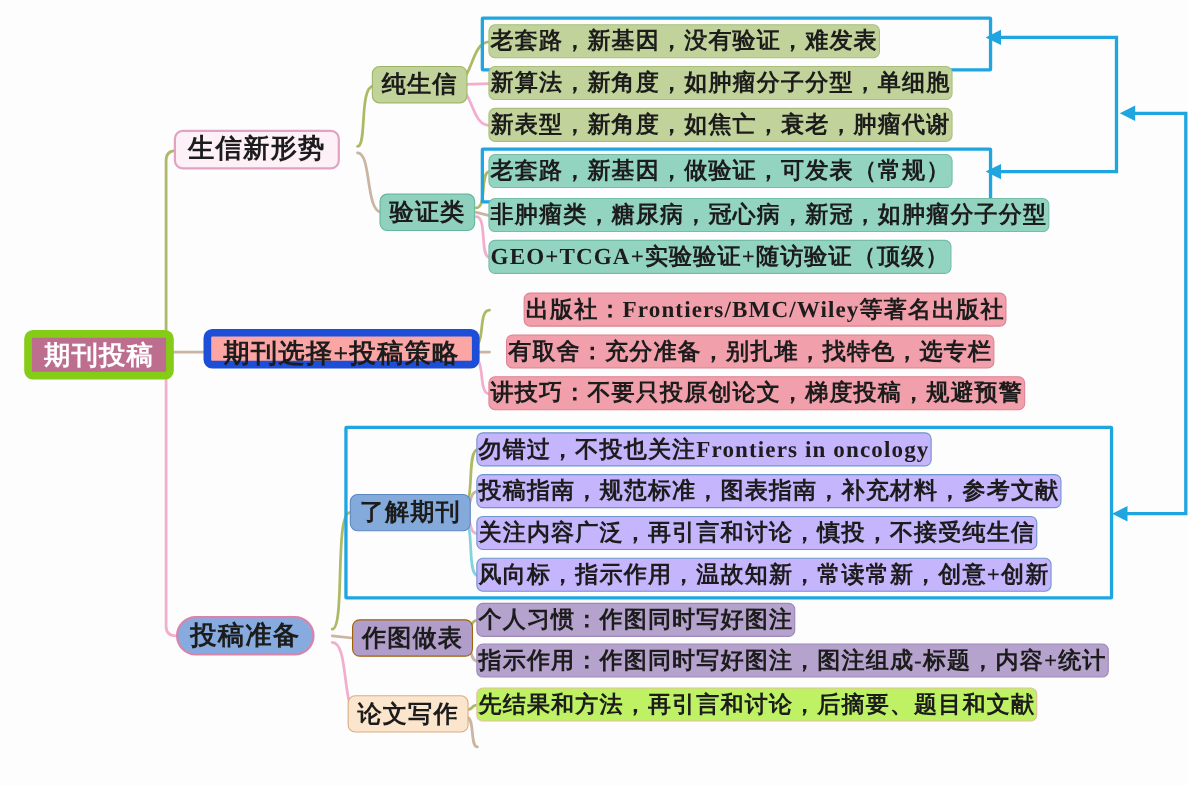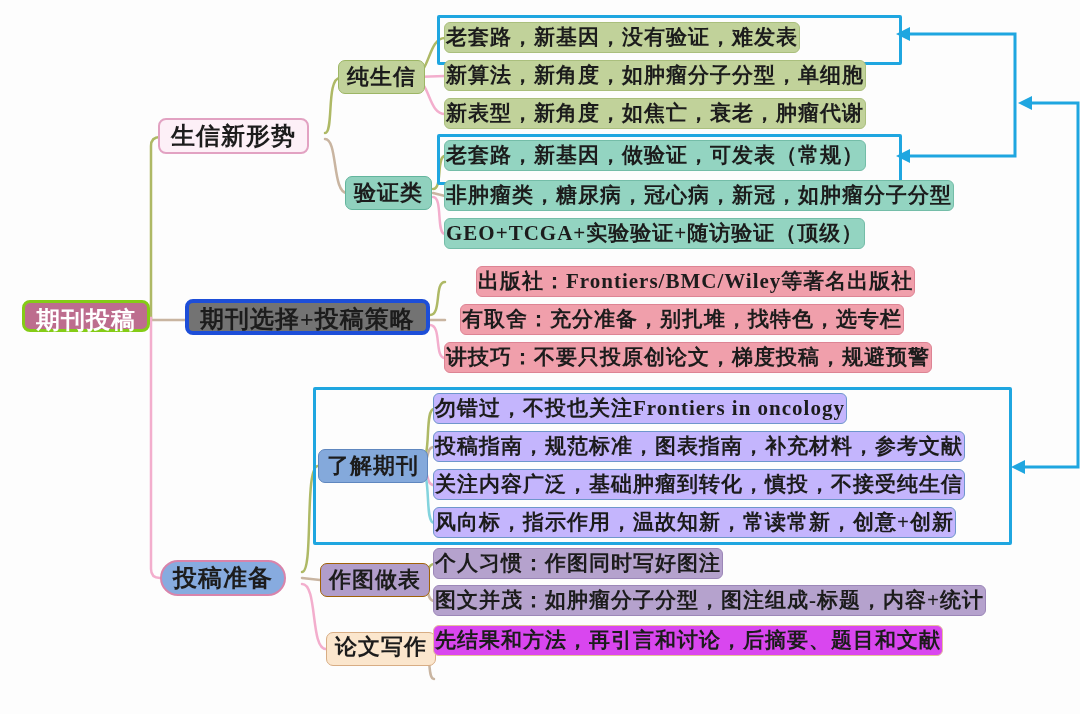--- a/index.html
+++ b/index.html
@@ -9,39 +9,39 @@
     font-family:"Liberation Serif","DejaVu Serif",serif;
   }
   svg.wires{position:absolute;left:0;top:0;width:1080px;height:714px;}
   .node,.leaf{
     position:absolute;box-sizing:border-box;white-space:nowrap;
     font-weight:bold;color:#1c1c1c;letter-spacing:1px;
   }
   .node{border-radius:8px;padding:0 11px;}
   .leaf{height:31px;line-height:29px;font-size:21px;border-radius:6px;padding:0 1px;border:1px solid transparent;}
   .root{
-    left:22px;top:300px;height:32px;line-height:34px;font-size:24px;
-    background:#bd6d8e;border:3px solid #84cc16;color:#ffffff;
+    left:22px;top:300px;height:45px;line-height:34px;font-size:24px;
+    background:#bd6d8e;border:7px solid #84cc16;color:#ffffff;
   }
   .branch{height:36px;line-height:33px;font-size:24px;}
   .subnode{height:34px;line-height:31px;font-size:22px;border-radius:7px;padding:0 8px;}
   .b1{left:158px;top:118px;background:#fdf0f7;border:2px solid #e2a2c2;}
-  .b2{left:185px;top:299px;background:#737373;border:4px solid #1d4ed8;}
+  .b2{left:185px;top:299px;background:#fca5a5;border:7px solid #1d4ed8;}
   .b3{left:160px;top:560px;background:#87abdf;border:2px solid #d884ab;border-radius:19px;}
   .n-green {background:#c1d29a;border:1px solid #9db665;}
   .n-teal  {background:#90d1be;border:1px solid #63b59d;}
   .n-blue  {background:#84a9db;border:1px solid #5f87bf;}
   .n-purple{background:#b19dca;border:1px solid #a16207;}
   .n-peach {background:#fbe6cd;border:1px solid #d8ad84;}
   .l-green {background:#c1d29a;border-color:#aabf7d;}
   .l-teal  {background:#93d4c1;border-color:#74bda8;}
   .l-pink  {background:#f09fab;border-color:#dd8494;}
   .l-blue  {background:#c4b5fd;border-color:#6f96cc;}
   .l-purple{background:#b5a2cd;border-color:#9c87b8;}
-  .l-peach {background:#d946ef;border-color:#e3c09a;}
+  .l-peach {background:#bef264;border-color:#e3c09a;}
   .hibox{position:absolute;border:3px solid #1fa6e0;border-radius:2px;background:transparent;}
 </style>
 </head>
 <body>
 
 <div class="canvas">
 
   <svg class="wires" viewBox="0 0 1080 714">
 
     <g fill="none" stroke-width="2.5" stroke-linecap="round">
@@ -110,21 +110,21 @@
 
   <div class="node branch b2">期刊选择+投稿策略</div>
   <div class="leaf l-pink" style="left:438px;top:266px;margin-left:38px;">出版社：Frontiers/BMC/Wiley等著名出版社</div>
   <div class="leaf l-pink" style="left:460px;top:304px;">有取舍：充分准备，别扎堆，找特色，选专栏</div>
   <div class="leaf l-pink" style="left:444px;top:342px;">讲技巧：不要只投原创论文，梯度投稿，规避预警</div>
 
   <div class="node branch b3">投稿准备</div>
   <div class="node subnode n-blue" style="left:318px;top:449px;">了解期刊</div>
   <div class="leaf l-blue" style="left:433px;top:393px;">勿错过，不投也关注Frontiers in oncology</div>
   <div class="leaf l-blue" style="left:433px;top:431px;">投稿指南，规范标准，图表指南，补充材料，参考文献</div>
-  <div class="leaf l-blue" style="left:433px;top:469px;">关注内容广泛，基础肿瘤到转化，慎投，不接受纯生信</div>
+  <div class="leaf l-blue" style="left:433px;top:469px;">关注内容广泛，再引言和讨论，慎投，不接受纯生信</div>
   <div class="leaf l-blue" style="left:433px;top:507px;">风向标，指示作用，温故知新，常读常新，创意+创新</div>
   <div class="node subnode n-purple" style="left:320px;top:563px;">作图做表</div>
   <div class="leaf l-purple" style="left:433px;top:548px;">个人习惯：作图同时写好图注</div>
-  <div class="leaf l-purple" style="left:433px;top:585px;">图文并茂：如肿瘤分子分型，图注组成-标题，内容+统计</div>
-  <div class="node subnode n-peach" style="left:326px;top:632px;font-family:Liberation Mono, monospace;">论文写作</div>
+  <div class="leaf l-purple" style="left:433px;top:585px;">指示作用：作图同时写好图注，图注组成-标题，内容+统计</div>
+  <div class="node subnode n-peach" style="left:316px;top:632px;">论文写作</div>
   <div class="leaf l-peach" style="left:433px;top:625px;">先结果和方法，再引言和讨论，后摘要、题目和文献</div>
 
 </div>
 
 </body></html>

